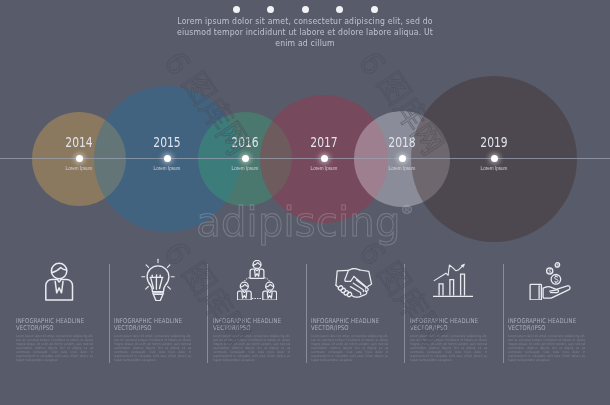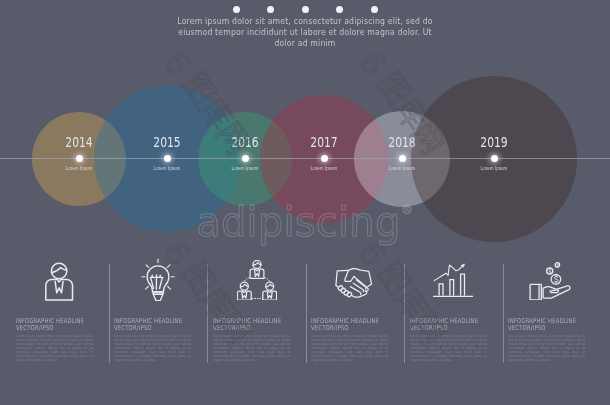--- a/index.html
+++ b/index.html
@@ -52,22 +52,22 @@
   <div class="top-dots">
     <div class="top-dot" style="left:233px"></div>
     <div class="top-dot" style="left:267px"></div>
     <div class="top-dot" style="left:301.5px"></div>
     <div class="top-dot" style="left:336px"></div>
     <div class="top-dot" style="left:370.5px"></div>
   </div>
 
   <div class="intro">
     <span>Lorem ipsum dolor sit amet, consectetur adipiscing elit, sed do</span>
-    <span>eiusmod tempor incididunt ut labore et dolore magna dolor. Ut</span>
-    <span>dolor ad minim</span>
+    <span>eiusmod tempor incididunt ut labore et dolore labore aliqua. Ut</span>
+    <span>enim ad cillum</span>
   </div>
 
   <div id="circles">
       <div class="circle" style="left: 32px; top: 111.5px; height: 94px; width: 94px; background: rgb(231, 172, 75); opacity: 0.35;"></div>
       <div class="circle" style="left: 94px; top: 85.5px; height: 146px; width: 146px; background: rgb(25, 112, 166); opacity: 0.35;"></div>
       <div class="circle" style="left: 198px; top: 111.5px; height: 94px; width: 94px; background: rgb(48, 172, 117); opacity: 0.35;"></div>
       <div class="circle" style="left: 260px; top: 94.5px; height: 128px; width: 128px; background: rgb(179, 38, 66); opacity: 0.35;"></div>
       <div class="circle" style="left: 354px; top: 110.5px; height: 96px; width: 96px; background: rgb(231, 229, 240); opacity: 0.35;"></div>
       <div class="circle" style="left: 411px; top: 75.5px; height: 166px; width: 166px; background: rgb(57, 35, 29); opacity: 0.35;"></div>
     </div>

